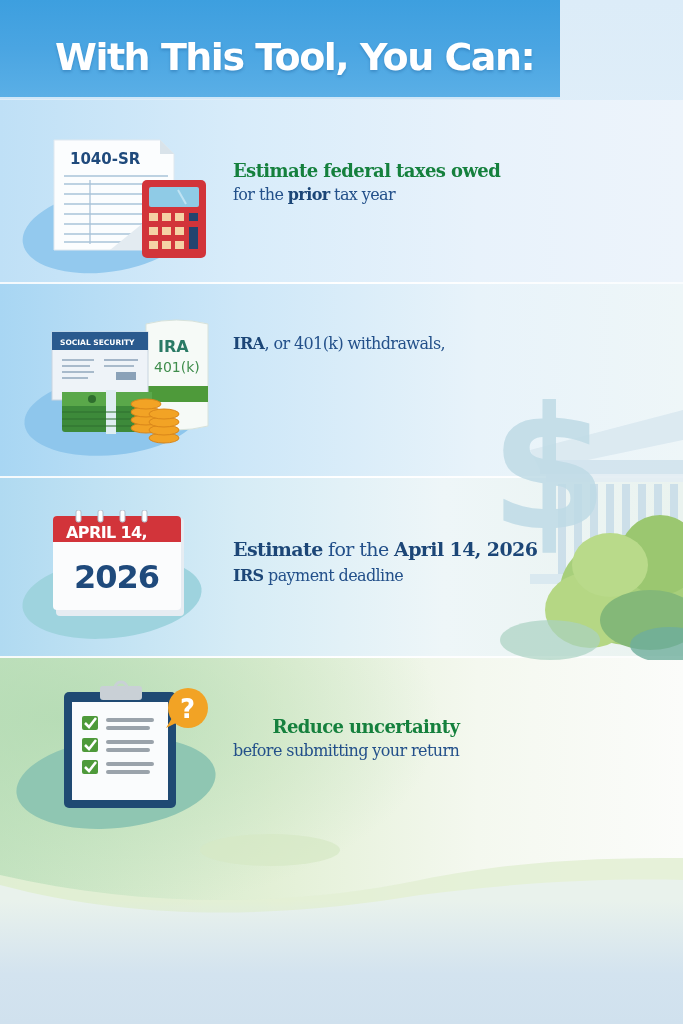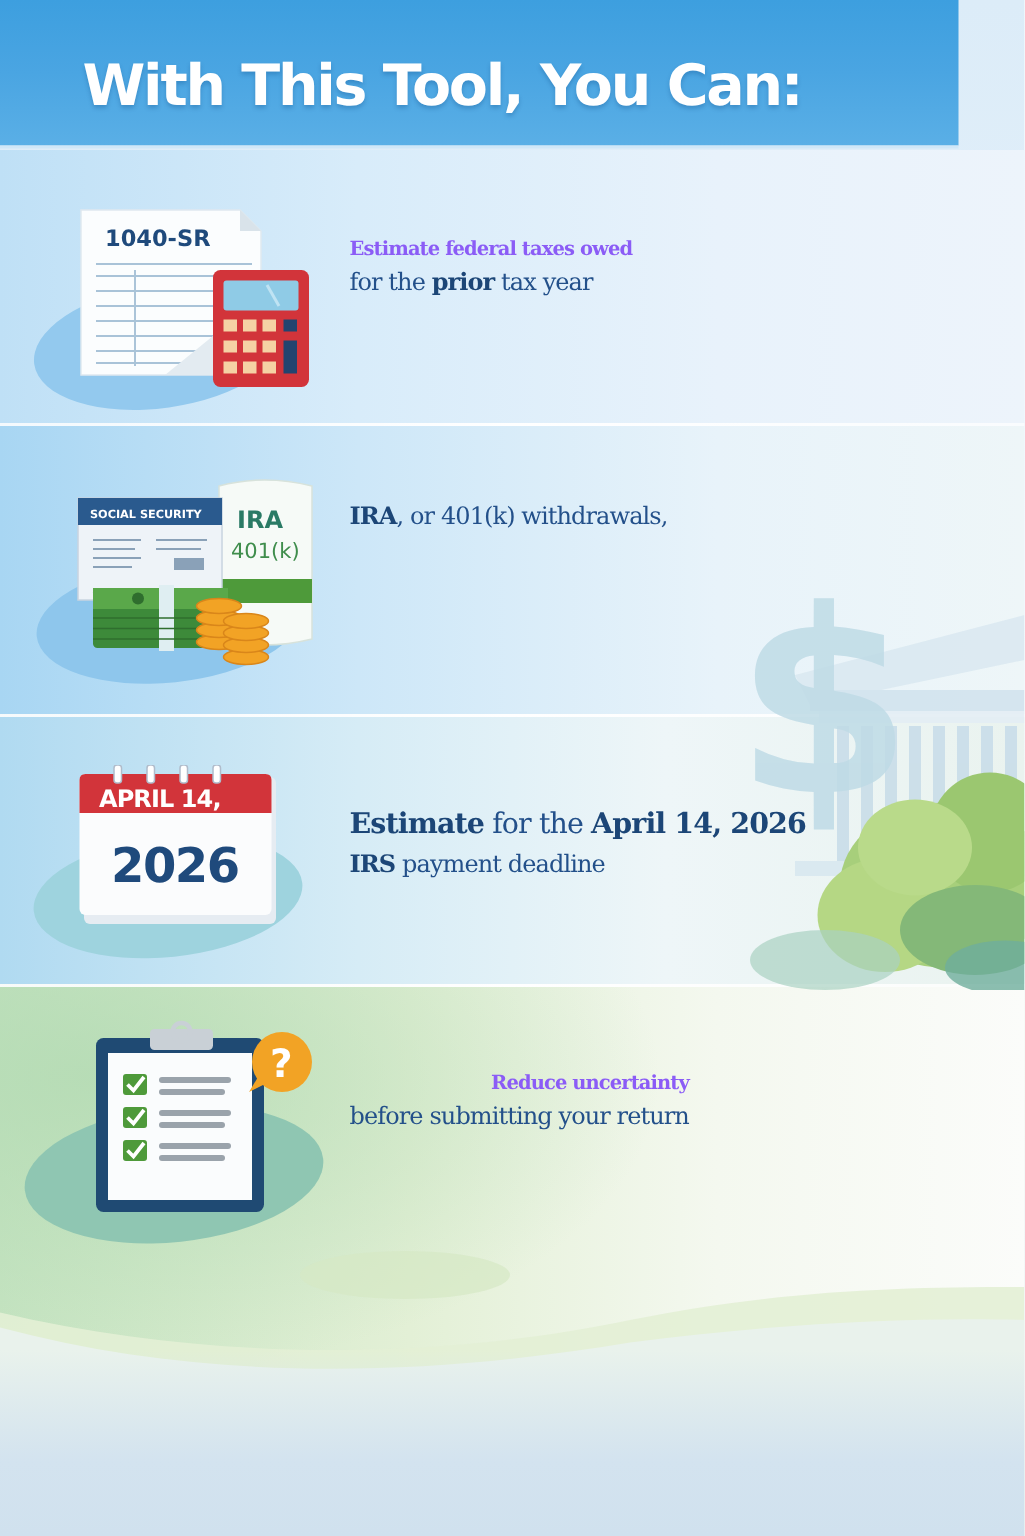--- a/index.html
+++ b/index.html
@@ -3,21 +3,21 @@
 <meta charset="utf-8">
 <style>
   * { box-sizing: border-box; margin: 0; padding: 0; }
   html, body { width: 683px; height: 1024px; overflow: hidden; }
   body {
     position: relative;
     font-family: "Liberation Sans", "DejaVu Sans", sans-serif;
     background: linear-gradient(180deg, #dcecf8 0%, #e6f2fb 40%, #eef5ec 70%, #d2e2ef 100%);
   }
   .header {
-    position: absolute; left: 0; top: 0; width: 639px; height: 99px;
+    position: absolute; left: 0; top: 0; width: 560px; height: 99px;
     background: linear-gradient(180deg, #3d9fdf 0%, #4aa5e2 50%, #5aafe6 100%);
     border-bottom: 2px solid #cfe7f8;
   }
   .header-title {
     position: absolute; left: 55px; top: 38px;
     color: #ffffff; font-family: "DejaVu Sans", sans-serif; font-weight: bold;
     font-size: 38px; letter-spacing: -1.5px; line-height: 1;
     text-shadow: 0 2px 3px rgba(0,60,120,0.25);
   }
   .section {
@@ -41,22 +41,22 @@
   }
   .bottom-fade {
     position: absolute; left: 0; top: 900px; width: 683px; height: 124px;
     background: linear-gradient(180deg, rgba(210,226,239,0) 0%, #d3e3ef 60%, #d0e1ee 100%);
   }
   .blob {
     position: absolute; border-radius: 50%;
   }
   .text-block { position: absolute; left: 233px; color: #1f4a7c; }
   .title-line {
-    font-family: "DejaVu Serif", serif; font-weight: bold; font-size: 13px; letter-spacing: -0.6px;
-    line-height: 1.4; color: #8b5cf6;
+    font-family: "DejaVu Serif", serif; font-weight: bold; font-size: 18px; letter-spacing: -0.6px;
+    line-height: 1.4; color: #15803d;
   }
   .body-line {
     font-family: "DejaVu Serif", serif; font-size: 16px; letter-spacing: -0.6px;
     line-height: 1.45; color: #23508a;
   }
   .body-line b { font-weight: bold; color: #1c4677; }
   .deco { position: absolute; }
 </style>
 </head>
 <body>

